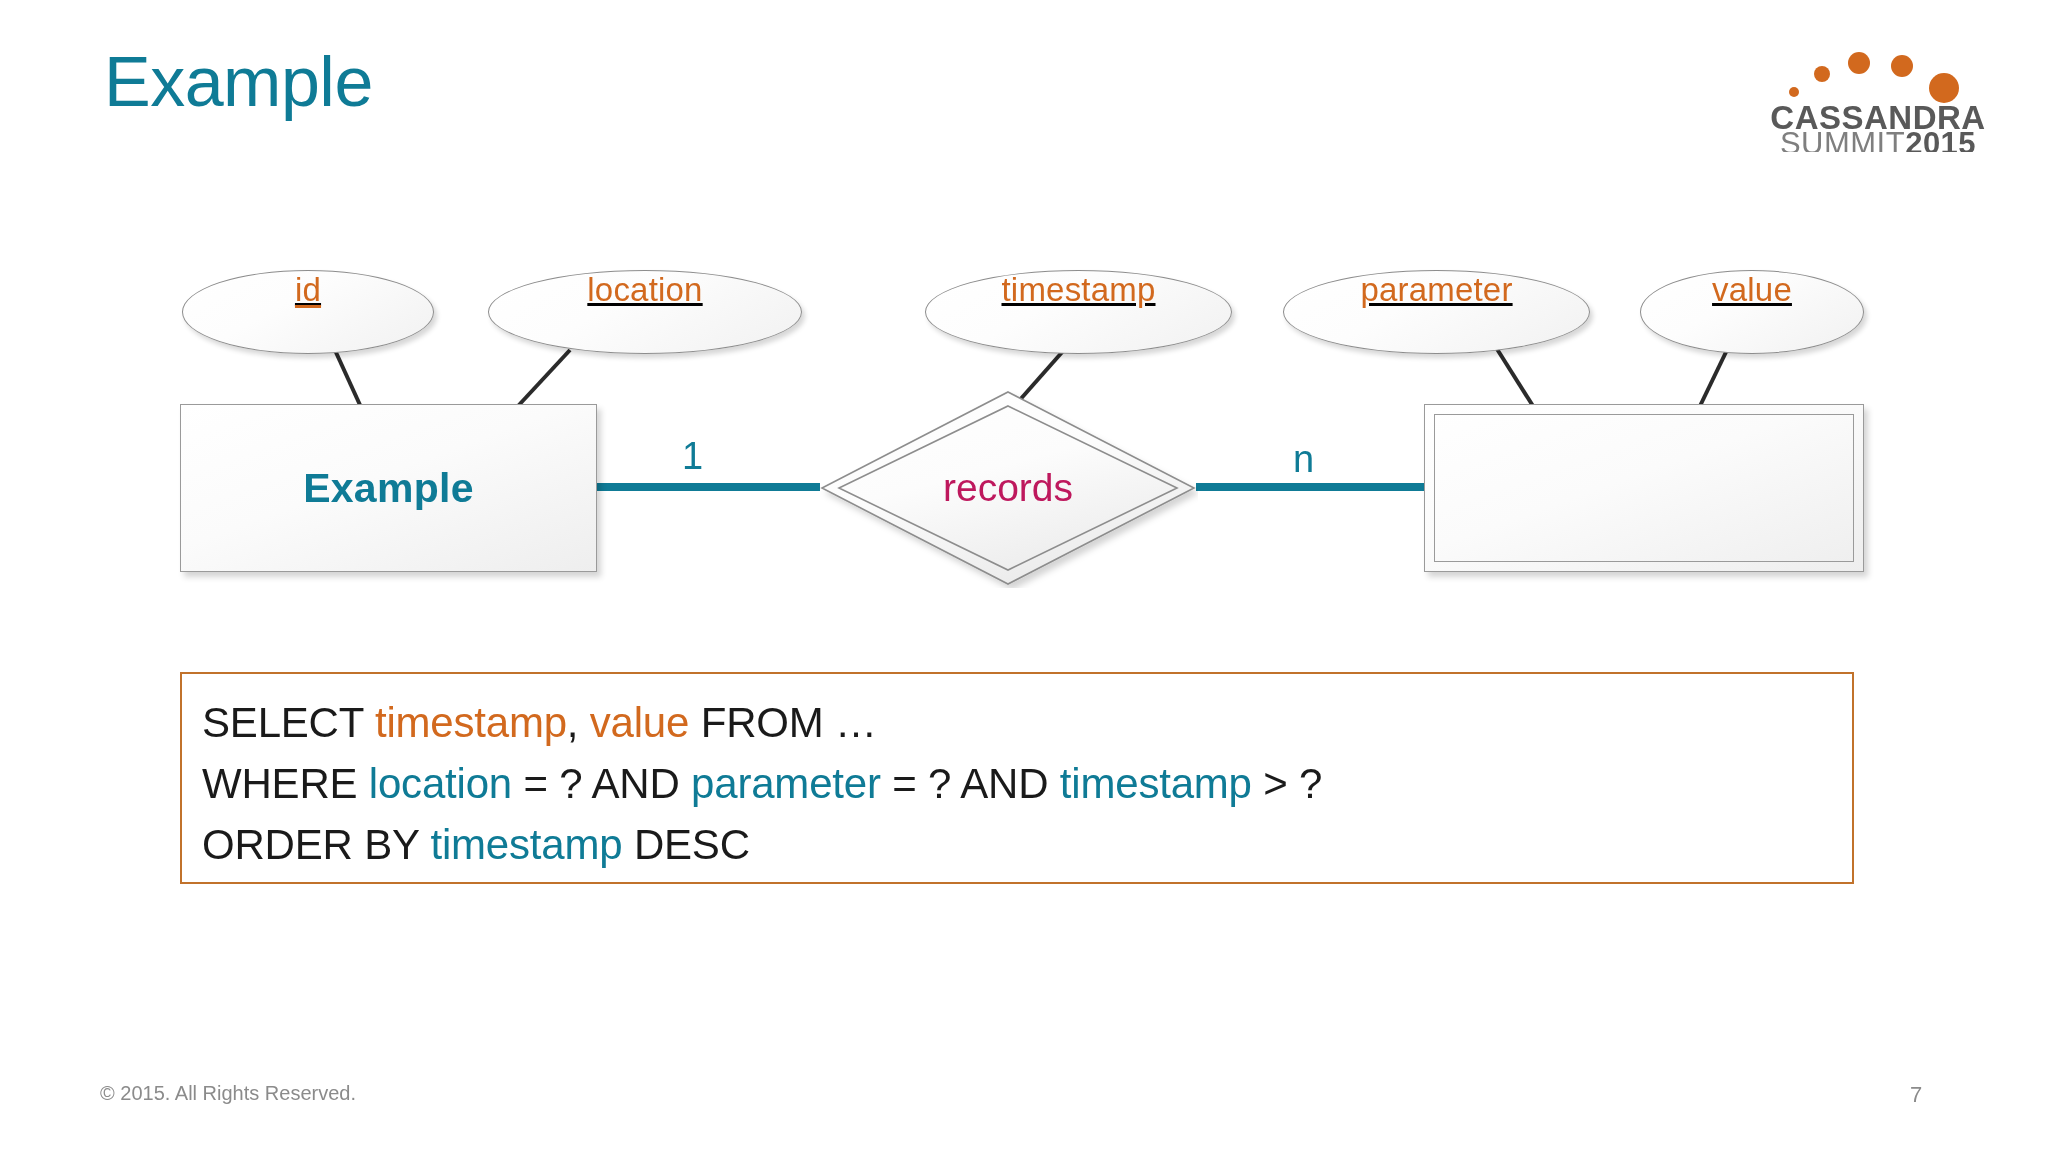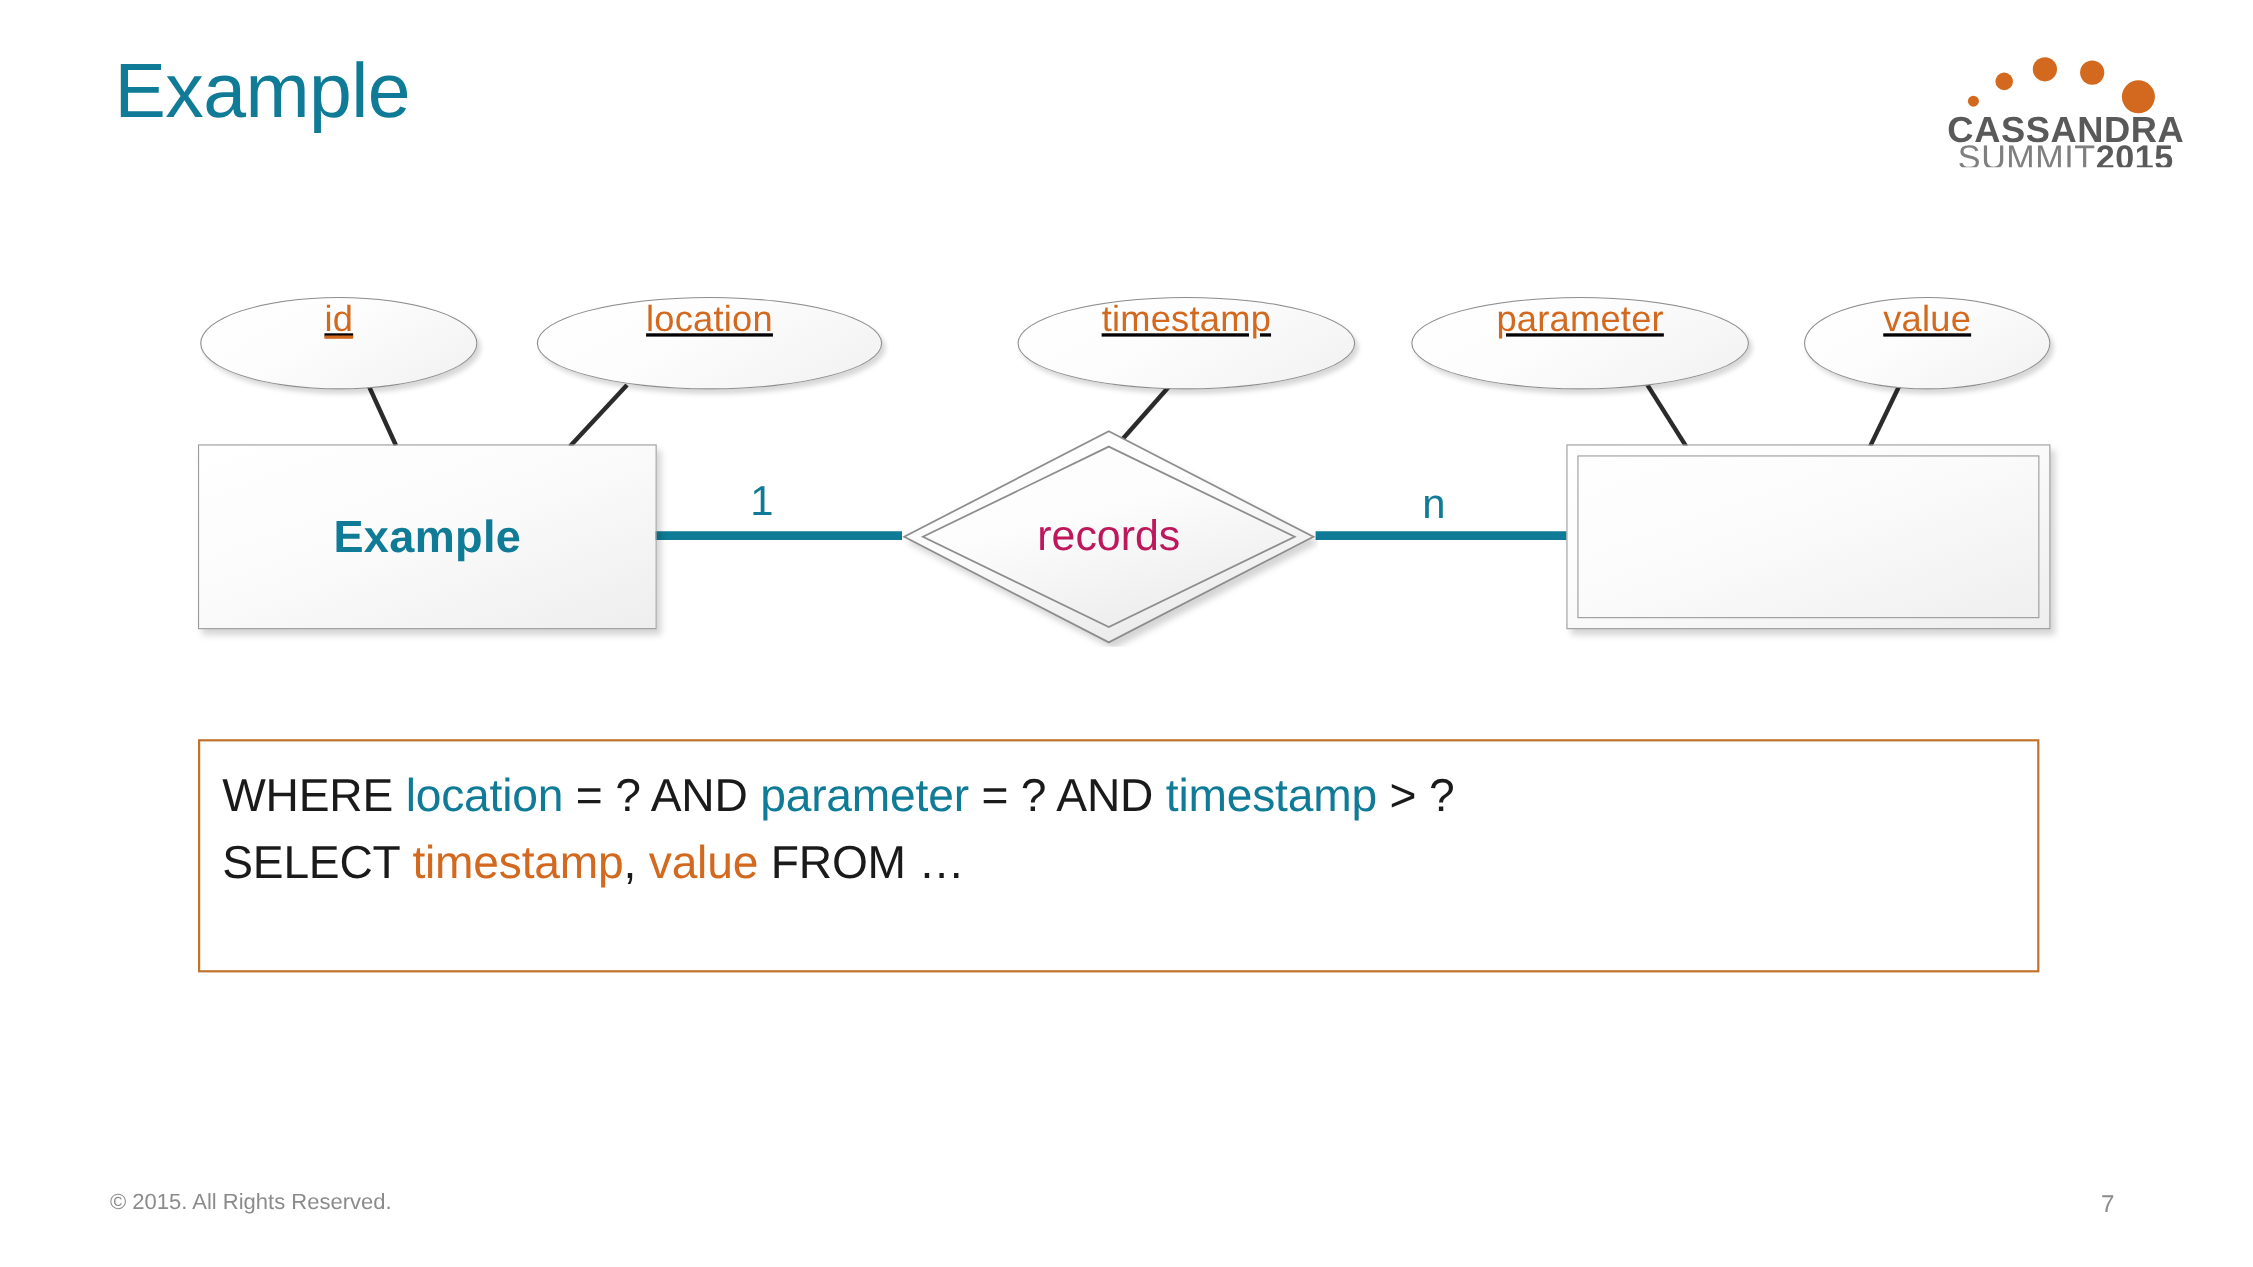--- a/index.html
+++ b/index.html
@@ -235,21 +235,24 @@
 
 <div class="entity" style="left:1424px; top:404px; width:438px; height:166px;">
   <span class="entity-inner"></span>
 </div>
 
 <div class="cardinality" style="left:682px; top:435px;">1</div>
 <div class="cardinality" style="left:1293px; top:438px;">n</div>
 
 <div class="sql-box">
   <div class="sql-line">
+    <span>SELECT </span><span class="kw-orange">timestamp</span><span>, </span><span class="kw-orange">value</span><span> FROM …</span>
+  </div>
+  <div class="sql-line">
     <span>WHERE </span><span class="kw-teal">location</span><span> = ? AND </span><span class="kw-teal">parameter</span><span> = ? AND </span><span class="kw-teal">timestamp</span><span> &gt; ?</span>
   </div>
   <div class="sql-line">
-    <span>SELECT </span><span class="kw-orange">timestamp</span><span>, </span><span class="kw-orange">value</span><span> FROM …</span>
+    <span>ORDER BY </span><span class="kw-teal">timestamp</span><span> DESC</span>
   </div>
 </div>
 
 <div class="footer-copy">© 2015. All Rights Reserved.</div>
 <div class="footer-page">7</div>
 
 </body></html>

